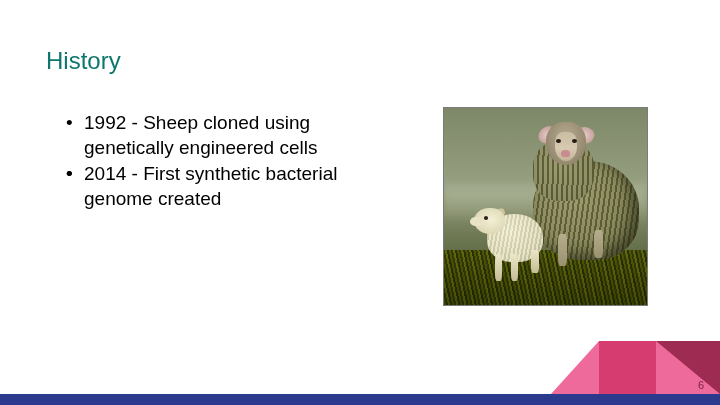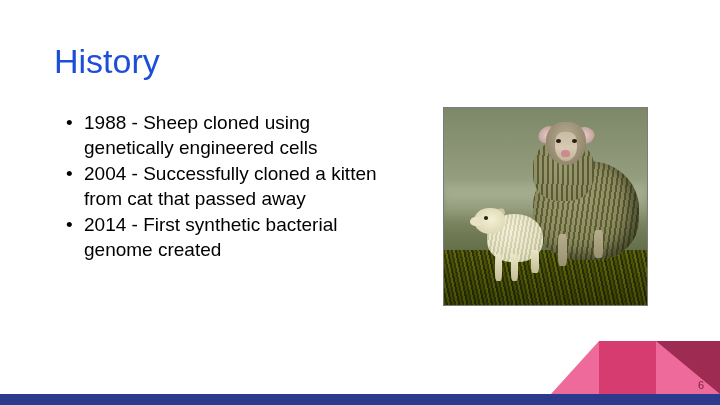--- a/index.html
+++ b/index.html
@@ -15,25 +15,25 @@
     position: relative;
     width: 720px;
     height: 405px;
     background: #ffffff;
     overflow: hidden;
   }
 
   
   #slide-title {
     position: absolute;
-    left: 54px;
+    left: 46px;
     top: 41px;
-    font-size: 34px;
+    font-size: 24px;
     line-height: 40px;
-    color: #1d4ed8;
+    color: #0f766e;
     font-weight: normal;
     letter-spacing: 0px;
     white-space: nowrap;
   }
 
   
   #body-list {
     position: absolute;
     left: 62px;
     top: 110px;
@@ -320,25 +320,24 @@
 </head>
 <body>
 
 <div id="slide">
 
   <div id="slide-title">History</div>
 
   <ul id="body-list">
     <li class="bullet-item">
       <span class="bullet-marker">•</span>
-      <span>1988 - Sheep cloned using genetically engineered cells</span>
+      <span>1992 - Sheep cloned using genetically engineered cells</span>
     </li>
     <li class="bullet-item">
       <span class="bullet-marker">•</span>
-      <span>2004 - Successfully cloned a kitten from cat that passed away</span>
     </li>
     <li class="bullet-item">
       <span class="bullet-marker">•</span>
       <span>2014 - First synthetic bacterial genome created</span>
     </li>
   </ul>
 
   <div id="sheep-photo">
     <div class="photo-layer backdrop"></div>
     <div class="photo-layer haze"></div>

